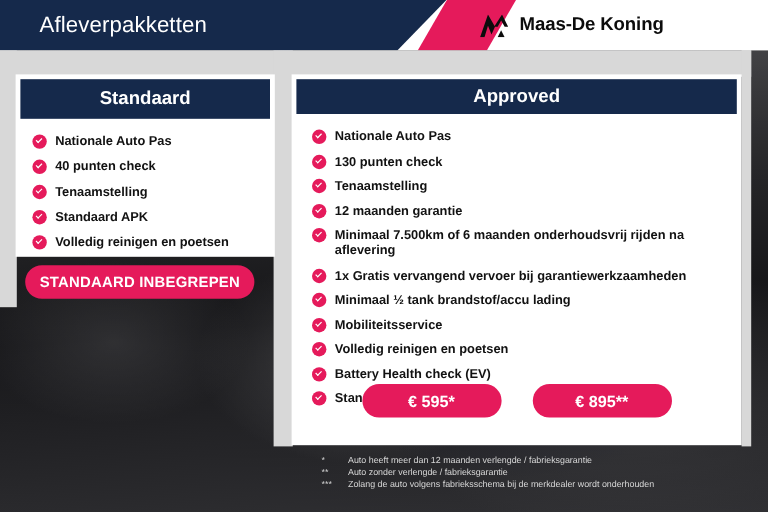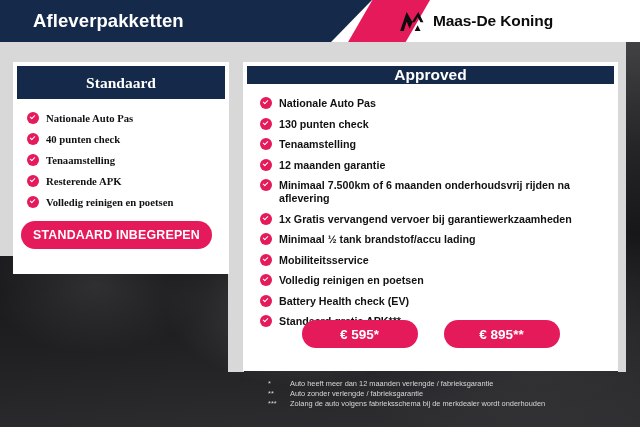--- a/index.html
+++ b/index.html
@@ -37,21 +37,21 @@
     clip-path:polygon(0 0,100% 0,89% 100%,0 100%);
   }
   #topbar .pink{
     position:absolute;left:340px;top:0;height:42px;width:90px;
     background:#e51a5b;
     clip-path:polygon(36% 0,100% 0,73% 100%,9% 100%);
   }
   #topbar .title{
     position:absolute;left:33px;top:0;height:42px;
     display:flex;align-items:center;
-    color:#ffffff;font-size:18.5px;font-weight:bold;letter-spacing:.1px;
+    color:#ffffff;font-size:18.5px;font-weight:normal;letter-spacing:.1px;
   }
   #brand{
     position:absolute;left:400px;top:0;height:42px;
     display:flex;align-items:center;gap:8px;
   }
   #brand .mark{width:25px;height:19px;display:block;}
   #brand .bname{color:#0c0c0c;font-size:15.5px;font-weight:bold;letter-spacing:-.1px;}
 
   
   #panel{
@@ -71,24 +71,24 @@
     background:#d8d8d8;
   }
 
   
   .card{position:absolute;background:#ffffff;}
   .card-head{
     background:#15294b;color:#ffffff;
     display:flex;align-items:center;justify-content:center;
     font-size:15.5px;font-weight:bold;
   }
-  #card-standaard{left:13px;top:62px;width:216px;height:212px;font-family:Liberation Serif, serif;}
+  #card-standaard{left:13px;top:62px;width:216px;height:152px;}
   #card-standaard .card-head{height:33px;margin:4px 4px 0 4px;width:calc(100% - 8px);}
   #card-approved{left:243px;top:62px;width:375px;height:309px;}
-  #card-approved .card-head{height:18px;margin:4px 0 0 4px;width:calc(100% - 8px);}
+  #card-approved .card-head{height:29px;margin:4px 0 0 4px;width:calc(100% - 8px);}
 
   ul.feats{list-style:none;margin:0;padding:13px 0 0 0;}
   ul.feats li{
     display:flex;align-items:flex-start;gap:7px;
     font-size:10.7px;font-weight:bold;color:#121212;
     line-height:13px;margin-bottom:8px;
   }
   #card-standaard ul.feats{padding-left:14px;}
   #card-approved ul.feats{padding-left:17px;padding-right:8px;}
   #card-approved ul.feats li{margin-bottom:7.5px;}
@@ -160,21 +160,21 @@
     <li>
         <span class="tick"></span>
         <span class="feat-txt">40 punten check</span>
       </li>
     <li>
         <span class="tick"></span>
         <span class="feat-txt">Tenaamstelling</span>
       </li>
     <li>
         <span class="tick"></span>
-        <span class="feat-txt">Resterende APK</span>
+        <span class="feat-txt">Standaard APK</span>
       </li>
     <li>
         <span class="tick"></span>
         <span class="feat-txt">Volledig reinigen en poetsen</span>
       </li>
   </ul>
 </div>
 <button class="pill" id="btn-standaard">STANDAARD INBEGREPEN</button>
 
 <div class="card" id="card-approved">

